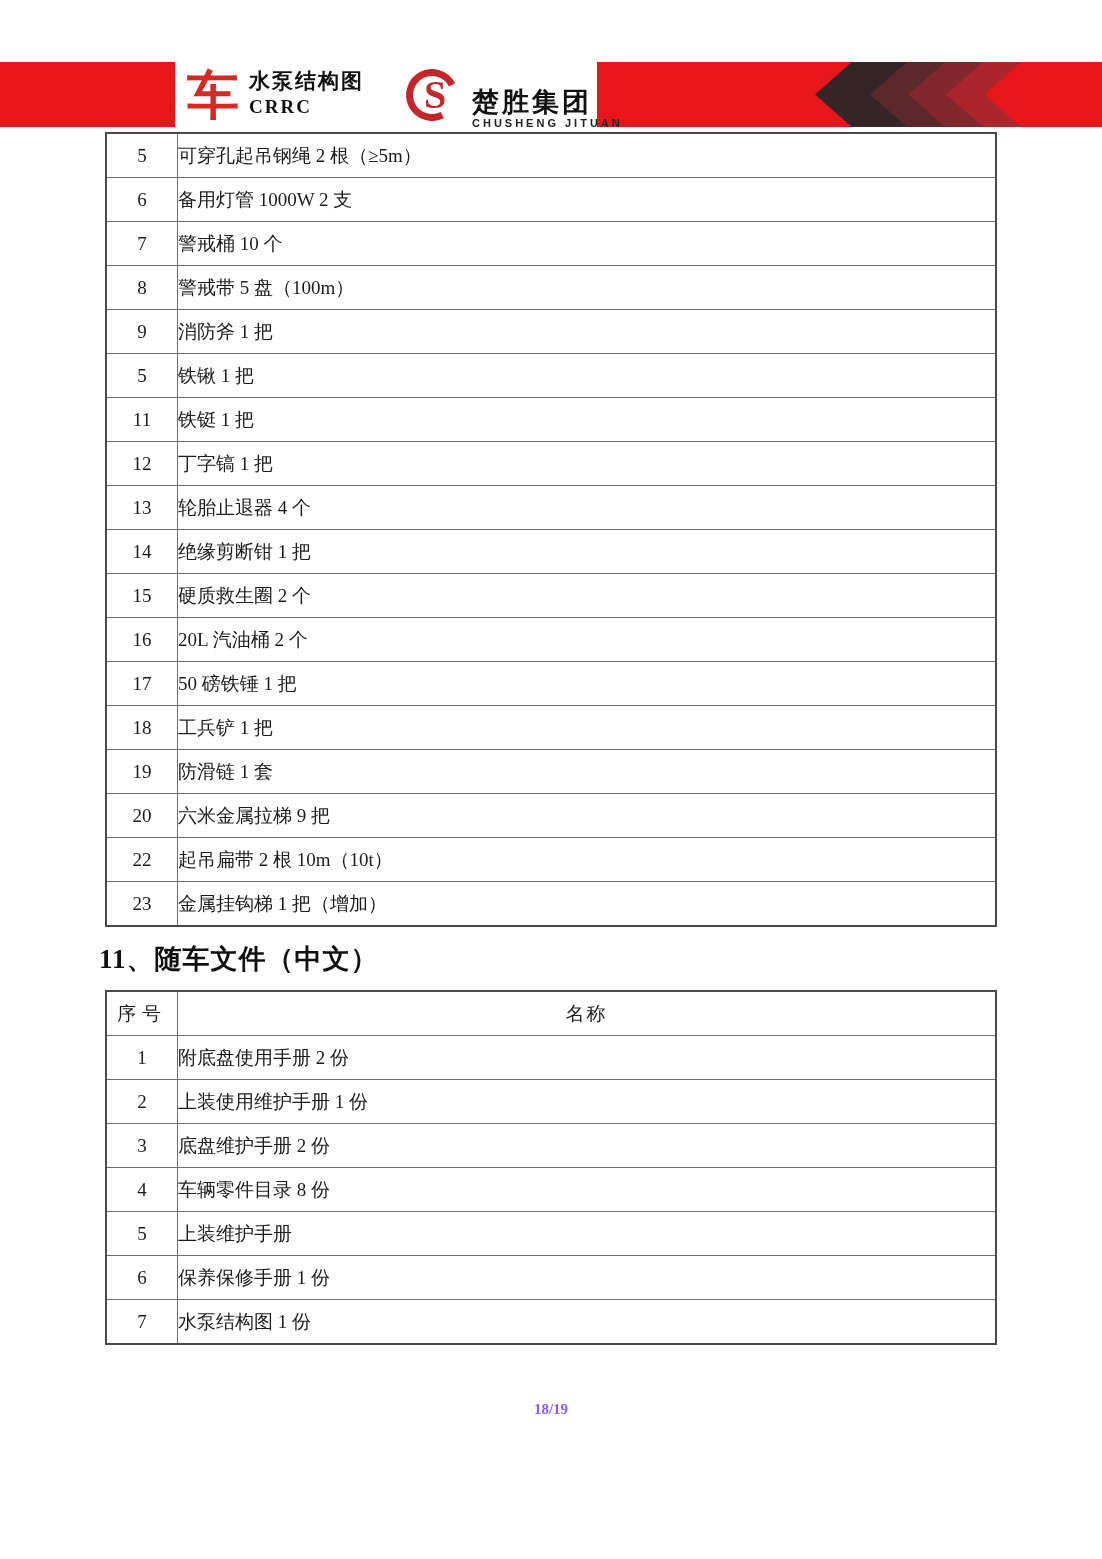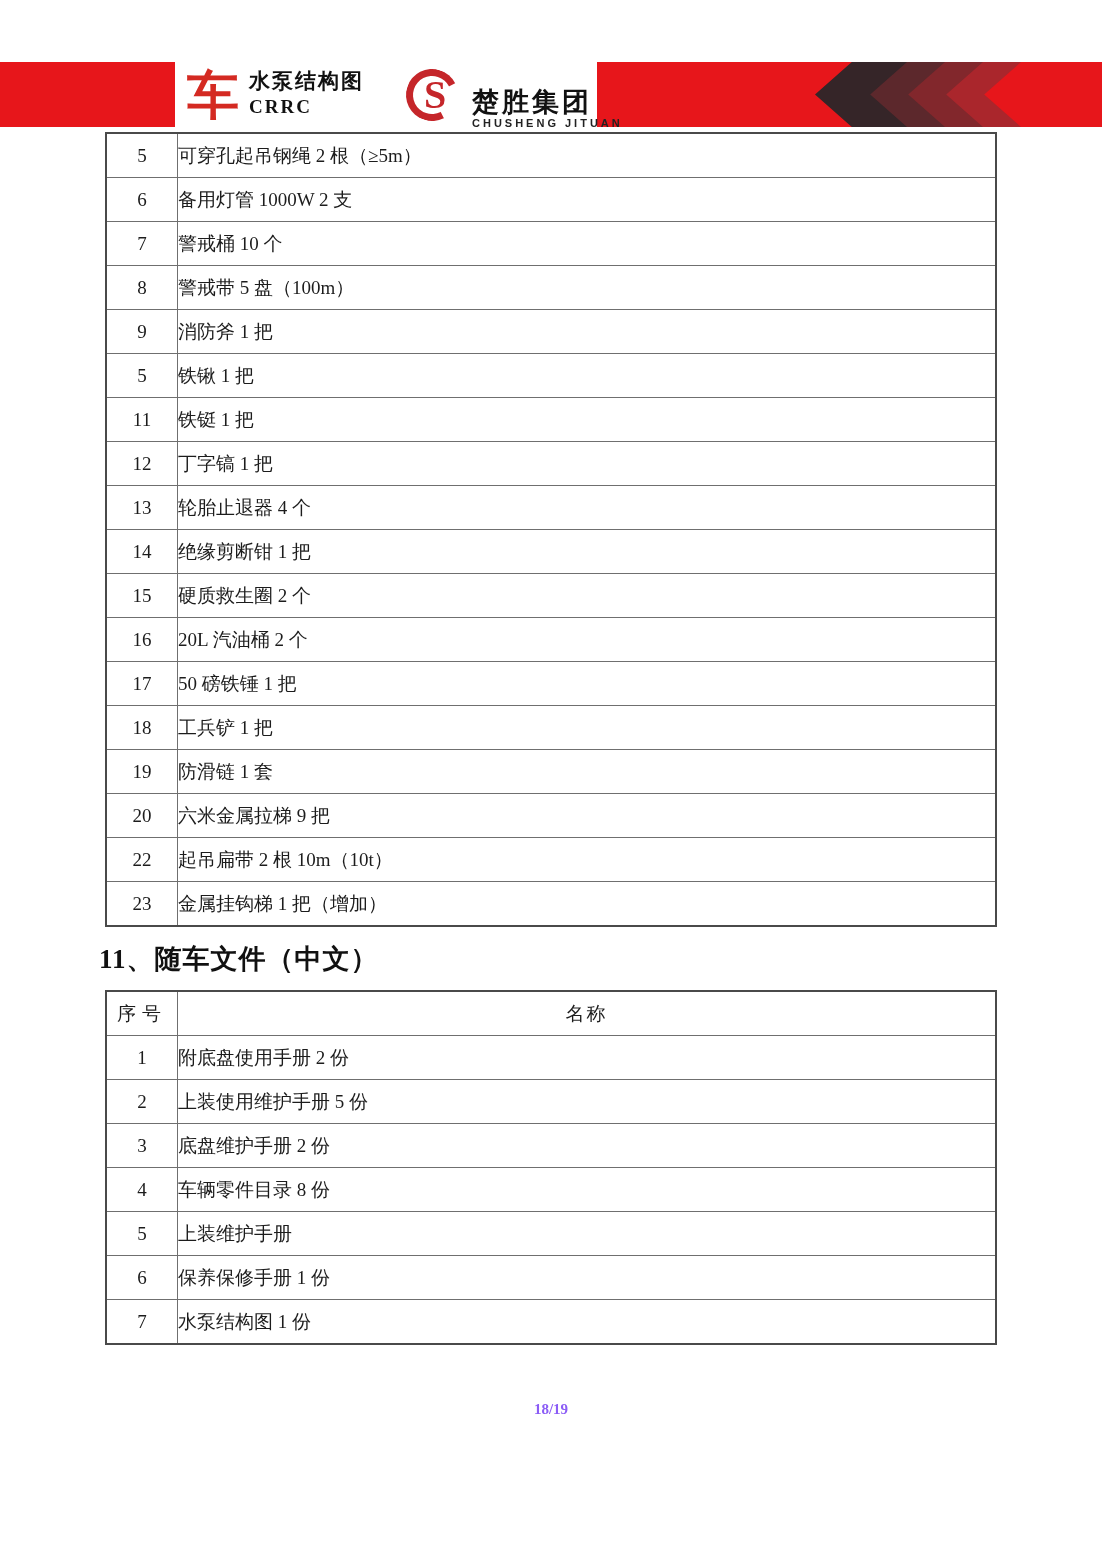--- a/index.html
+++ b/index.html
@@ -293,21 +293,21 @@
       </thead>
       <tbody>
 
           <tr>
             <td class="c-no">1</td>
             <td class="c-name">附底盘使用手册 2 份</td>
           </tr>
 
           <tr>
             <td class="c-no">2</td>
-            <td class="c-name">上装使用维护手册 5 份</td>
+            <td class="c-name">上装使用维护手册 1 份</td>
           </tr>
 
           <tr>
             <td class="c-no">3</td>
             <td class="c-name">底盘维护手册 2 份</td>
           </tr>
 
           <tr>
             <td class="c-no">4</td>
             <td class="c-name">车辆零件目录 8 份</td>

